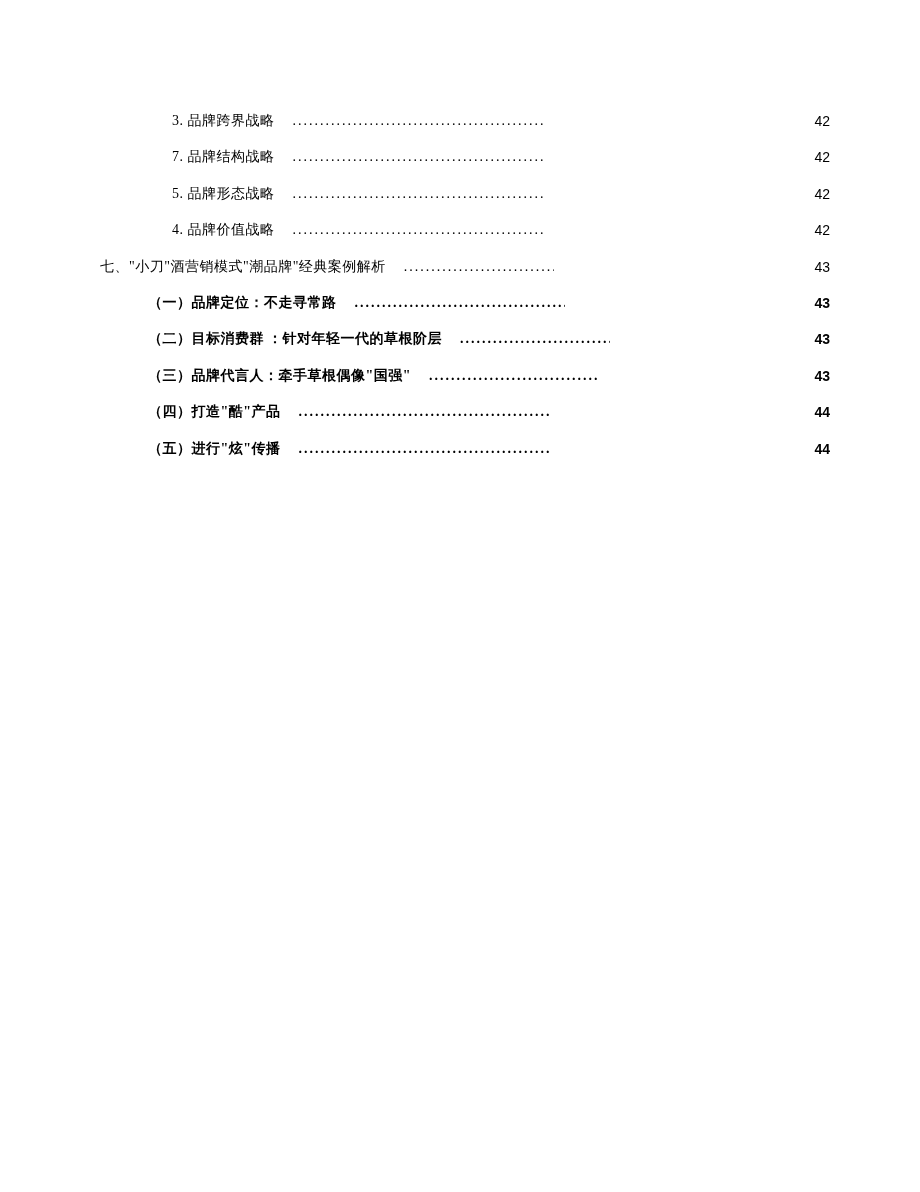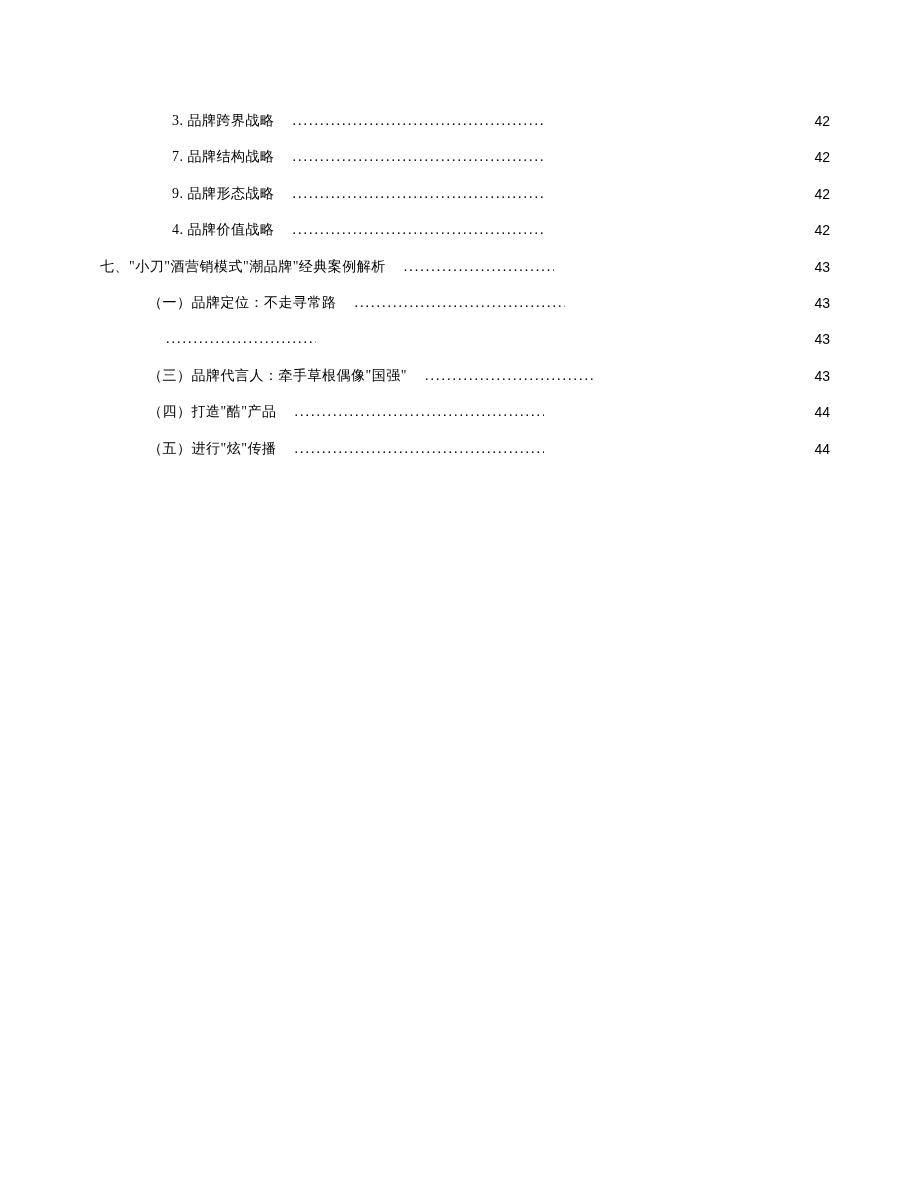--- a/index.html
+++ b/index.html
@@ -33,41 +33,41 @@
     .toc-spacer {
       flex: 1 1 auto;
     }
     .toc-page {
       white-space: nowrap;
       min-width: 30px;
       text-align: right;
       font-family: Arial, sans-serif;
     }
     .indent-0 { padding-left: 0px; }
-    .indent-1 { padding-left: 48px; }
+    .indent-1 { padding-left: 48px; font-weight: bold; }
     .indent-2 { padding-left: 72px; }
   </style>
 </head>
 <body>
 
 <div id="toc-root">
     <div class="toc-line indent-2">
       <span class="toc-label">3. 品牌跨界战略</span>
       <span class="toc-dots" style="width: 250px;">................................................................................................................</span>
       <span class="toc-spacer"></span>
       <span class="toc-page">42</span>
     </div>
     <div class="toc-line indent-2">
       <span class="toc-label">7. 品牌结构战略</span>
       <span class="toc-dots" style="width: 250px;">................................................................................................................</span>
       <span class="toc-spacer"></span>
       <span class="toc-page">42</span>
     </div>
     <div class="toc-line indent-2">
-      <span class="toc-label">9. 品牌形态战略</span>
+      <span class="toc-label">5. 品牌形态战略</span>
       <span class="toc-dots" style="width: 250px;">................................................................................................................</span>
       <span class="toc-spacer"></span>
       <span class="toc-page">42</span>
     </div>
     <div class="toc-line indent-2">
       <span class="toc-label">4. 品牌价值战略</span>
       <span class="toc-dots" style="width: 250px;">................................................................................................................</span>
       <span class="toc-spacer"></span>
       <span class="toc-page">42</span>
     </div>
@@ -77,20 +77,21 @@
       <span class="toc-spacer"></span>
       <span class="toc-page">43</span>
     </div>
     <div class="toc-line indent-1">
       <span class="toc-label">（一）品牌定位：不走寻常路</span>
       <span class="toc-dots" style="width: 210px;">................................................................................................................</span>
       <span class="toc-spacer"></span>
       <span class="toc-page">43</span>
     </div>
     <div class="toc-line indent-1">
+      <span class="toc-label">（二）目标消费群 ：针对年轻一代的草根阶层</span>
       <span class="toc-dots" style="width: 150px;">................................................................................................................</span>
       <span class="toc-spacer"></span>
       <span class="toc-page">43</span>
     </div>
     <div class="toc-line indent-1">
       <span class="toc-label">（三）品牌代言人：牵手草根偶像"国强"</span>
       <span class="toc-dots" style="width: 170px;">................................................................................................................</span>
       <span class="toc-spacer"></span>
       <span class="toc-page">43</span>
     </div>

